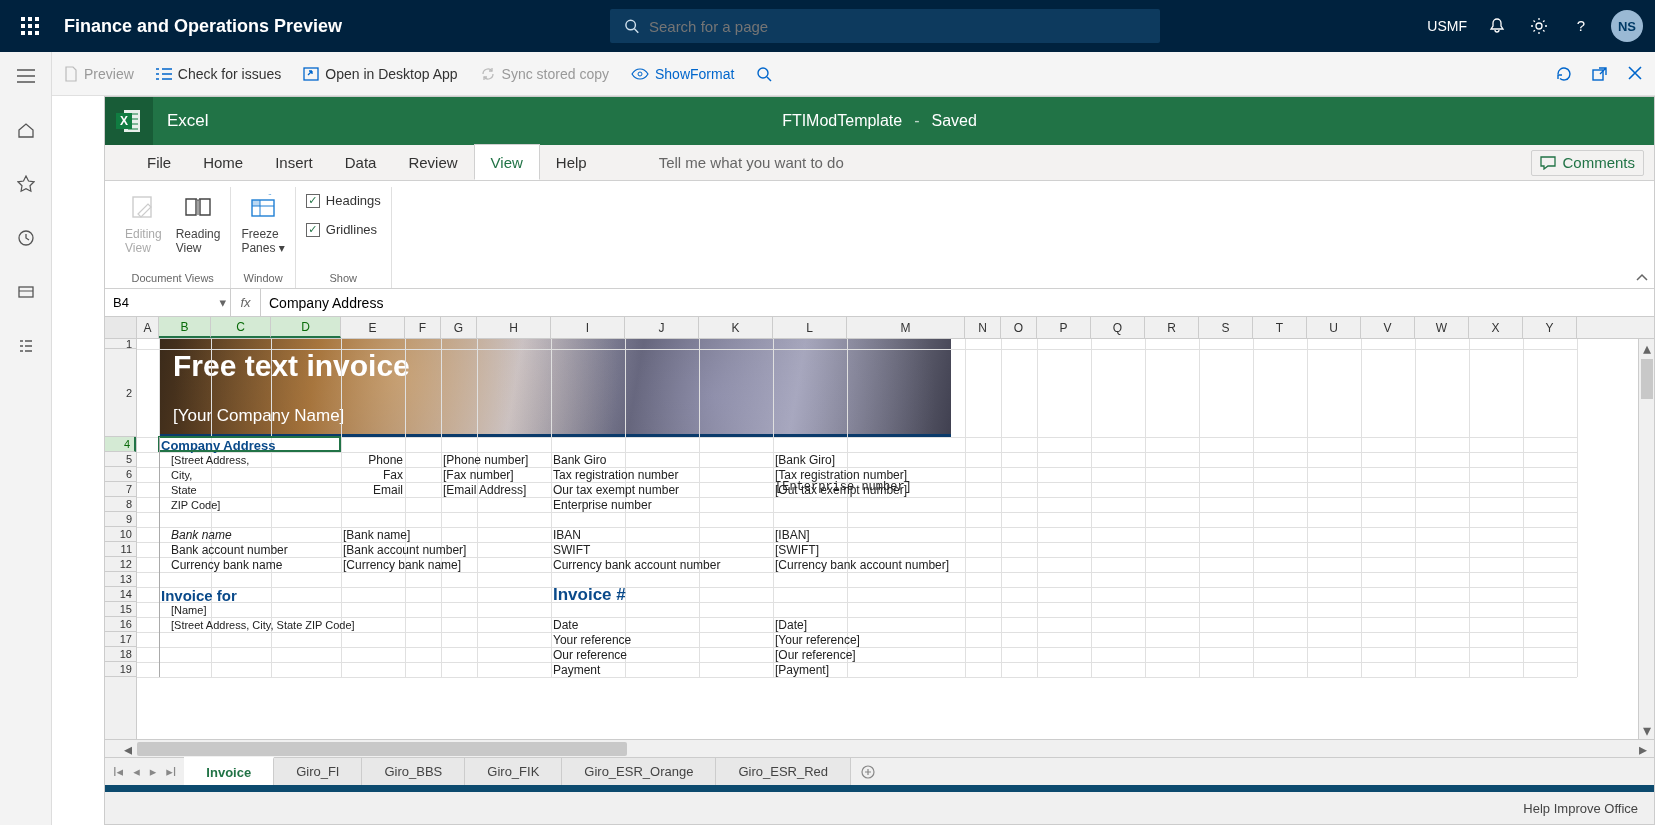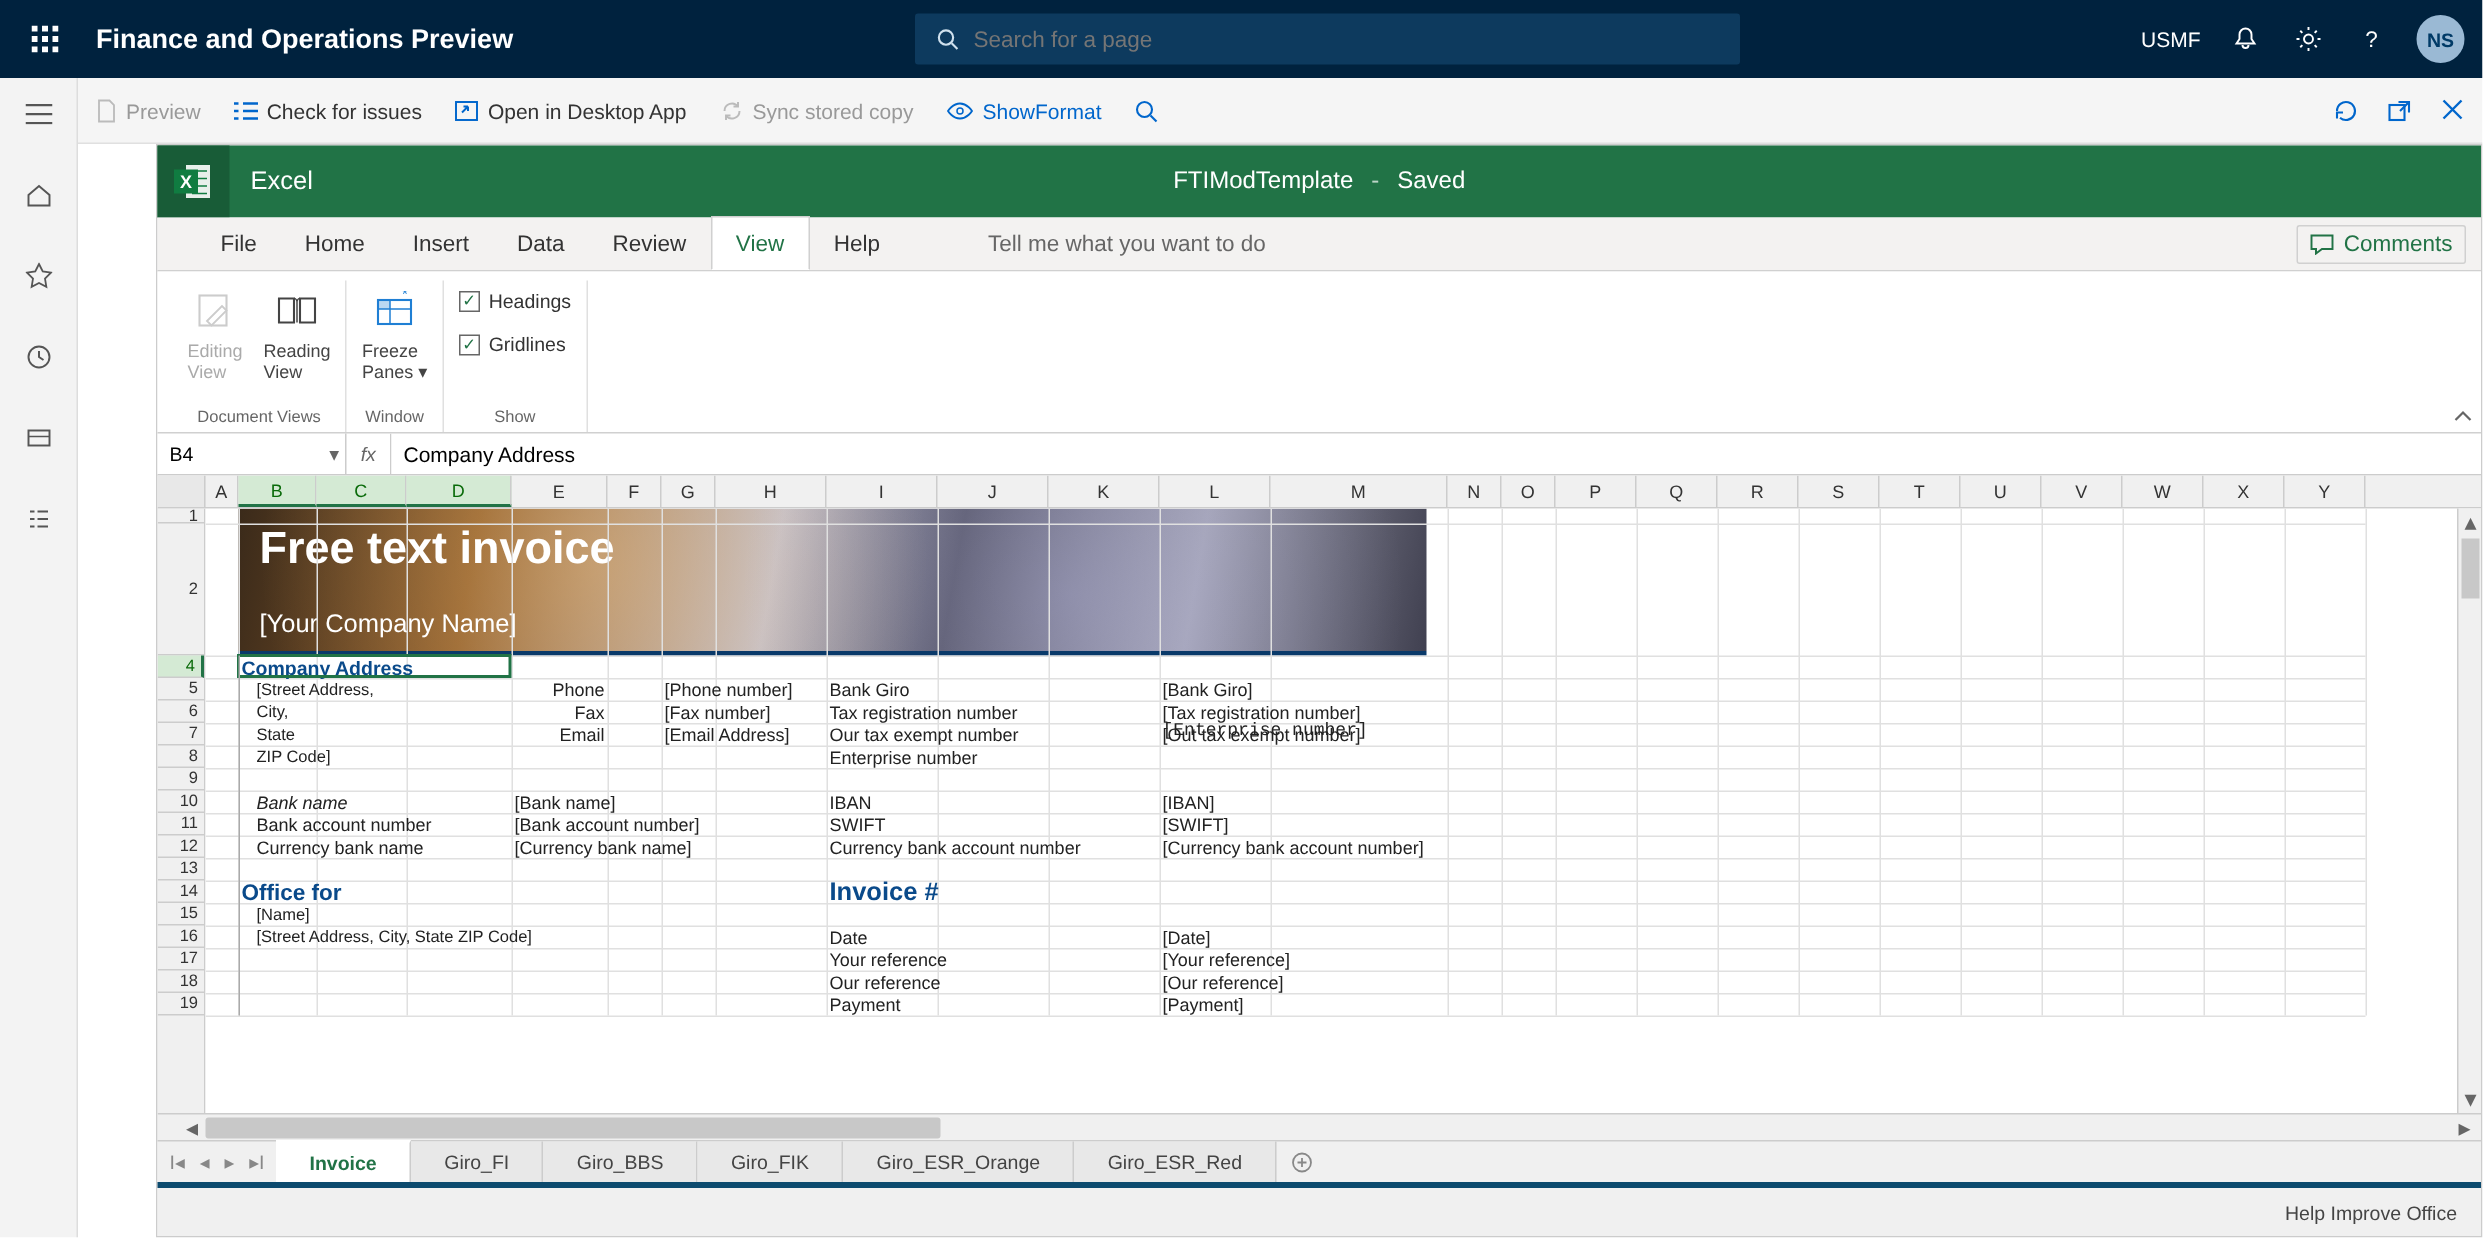--- a/index.html
+++ b/index.html
@@ -98,21 +98,21 @@
 
 
 .sheet-bar { height: 28px; background: #f0f0f0; border-top: 1px solid #ccc; display: flex; align-items: stretch; font-size: 13px; }
 .sheet-nav { display: flex; align-items: center; padding: 0 8px; gap: 10px; color: #888; }
 .sheet-nav span { cursor: pointer; }
 .sheet-tab { padding: 0 22px; display: flex; align-items: center; border-right: 1px solid #ccc; cursor: pointer; color: #444; background: #e8e8e8; }
 .sheet-tab.active { background: #fff; color: #217346; font-weight: 600; border-top: 2px solid #fff; margin-top:-1px;}
 .add-sheet { width: 34px; display:flex; align-items:center; justify-content:center; color:#666; cursor:pointer;}
 
 
-.status-bar { height: 24px; background: #f0f0f0; border-top: 4px solid #0c4a6e; display: flex; align-items: center; justify-content: flex-end; padding: 16px 16px; font-size: 13px; color: #444; }
+.status-bar { height: 24px; background: #f0f0f0; border-top: 7px solid #0c4a6e; display: flex; align-items: center; justify-content: flex-end; padding: 16px 16px; font-size: 13px; color: #444; }
 
 .cb { width:14px; height:14px; border:1px solid #666; display:inline-flex; align-items:center; justify-content:center; font-size:11px; color:#217346; background:#fff;}
 
 svg { display: block; }
 </style>
 </head>
 <body>
 
 <div class="top-header">
   <div class="waffle">
@@ -489,21 +489,21 @@
               <div class="cell" style="left: 416px; top: 189px; height: 14px;">IBAN</div>
               <div class="cell" style="left: 638px; top: 189px; height: 14px;">[IBAN]</div>
               <div class="cell" style="left: 34px; top: 204px; height: 14px;">Bank account number</div>
               <div class="cell" style="left: 206px; top: 204px; height: 14px;">[Bank account number]</div>
               <div class="cell" style="left: 416px; top: 204px; height: 14px;">SWIFT</div>
               <div class="cell" style="left: 638px; top: 204px; height: 14px;">[SWIFT]</div>
               <div class="cell" style="left: 34px; top: 219px; height: 14px;">Currency bank name</div>
               <div class="cell" style="left: 206px; top: 219px; height: 14px;">[Currency bank name]</div>
               <div class="cell" style="left: 416px; top: 219px; height: 14px;">Currency bank account number</div>
               <div class="cell" style="left: 638px; top: 219px; height: 14px;">[Currency bank account number]</div>
-              <div class="cell" style="left: 24px; top: 249px; height: 14px; font-weight: 600; color: rgb(10, 74, 138); font-size: 15px;">Office for</div>
+              <div class="cell" style="left: 24px; top: 249px; height: 14px; font-weight: 600; color: rgb(10, 74, 138); font-size: 15px;">Invoice for</div>
               <div class="cell" style="left: 416px; top: 249px; height: 14px; font-weight: 600; color: rgb(10, 74, 138); font-size: 17px;">Invoice #</div>
               <div class="cell" style="left: 34px; top: 264px; height: 14px; font-size: 11px;">[Name]</div>
               <div class="cell" style="left: 34px; top: 279px; height: 14px; font-size: 11px;">[Street Address, City, State ZIP Code]</div>
               <div class="cell" style="left: 416px; top: 279px; height: 14px;">Date</div>
               <div class="cell" style="left: 638px; top: 279px; height: 14px;">[Date]</div>
               <div class="cell" style="left: 416px; top: 294px; height: 14px;">Your reference</div>
               <div class="cell" style="left: 638px; top: 294px; height: 14px;">[Your reference]</div>
               <div class="cell" style="left: 416px; top: 309px; height: 14px;">Our reference</div>
               <div class="cell" style="left: 638px; top: 309px; height: 14px;">[Our reference]</div>
               <div class="cell" style="left: 416px; top: 324px; height: 14px;">Payment</div>

